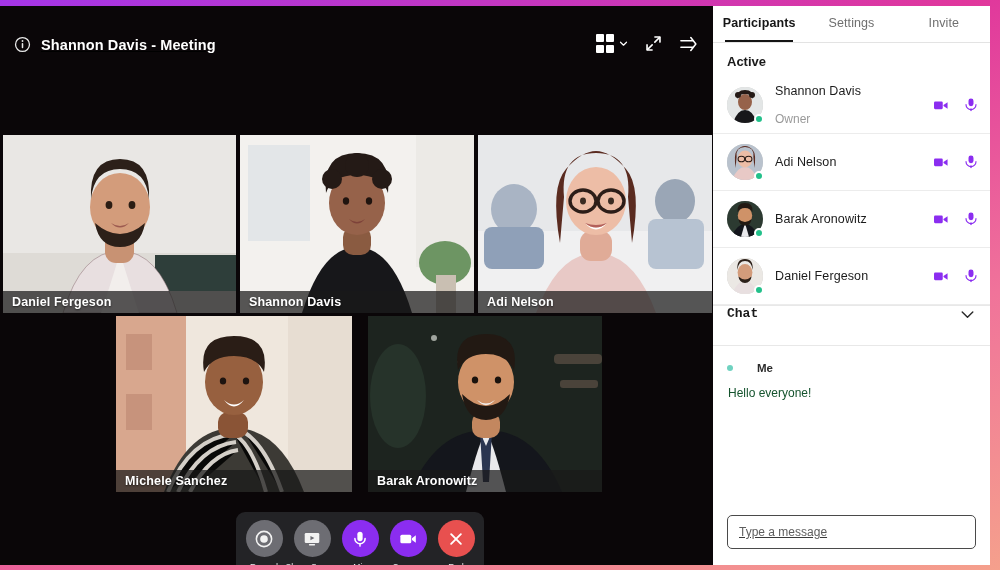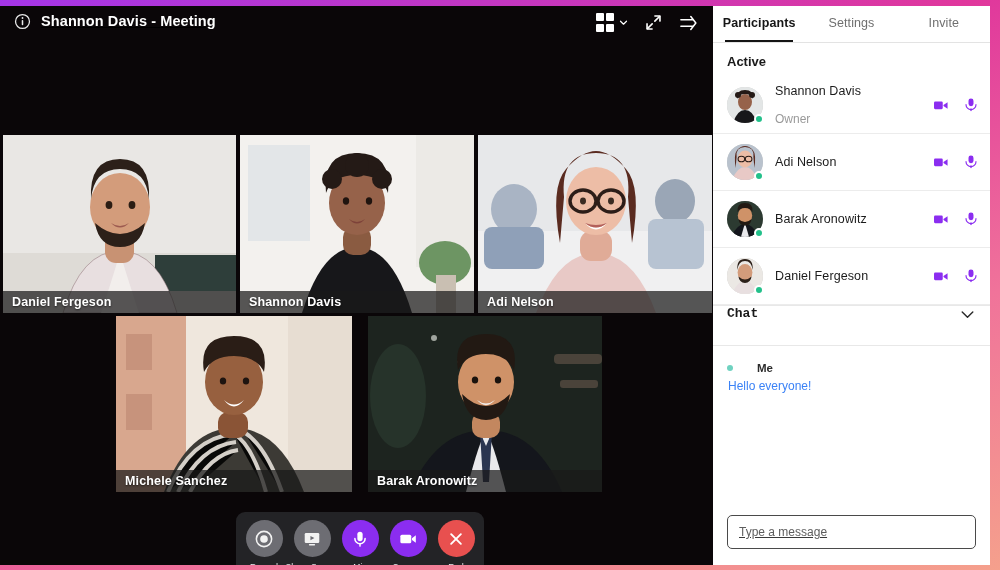--- a/index.html
+++ b/index.html
@@ -12,21 +12,21 @@
     position: relative; width: 1000px; height: 570px;
     background: linear-gradient(160deg, #a435e8 0%, #e0379c 38%, #f0739a 70%, #f5a08c 100%);
     padding: 6px 5px 5px 0px;
     display: flex;
   }
   
   .stage {
     position: relative; width: 713px; height: 559px;
     background: #0a0608; overflow: hidden; flex: none;
   }
-  .topbar { height: 48px; display: flex; align-items: flex-start; padding: 7px 14px; text-decoration: underline; }
+  .topbar { height: 48px; display: flex; align-items: flex-end; padding: 1px 14px; text-decoration: underline; }
   .info-icon { width: 17px; height: 17px; flex: none; margin-right: 10px; }
   .meeting-title {
     color: #ffffff; font-size: 14.5px; font-weight: bold;
     letter-spacing: .1px; white-space: nowrap;
   }
   .topbar-right { margin-left: auto; display: flex; align-items: center; gap: 16px; }
   .tb-btn { display: flex; align-items: center; gap: 2px; cursor: pointer; }
   .grid-glyph { display: grid; grid-template-columns: 8px 8px; grid-template-rows: 8px 8px; gap: 2.5px; }
   .grid-glyph i { background: #fff; display: block; border-radius: 1px; }
   .chev { width: 9px; height: 9px; margin-left: 3px; }
@@ -114,21 +114,21 @@
   .chat-head {
     display: flex; align-items: flex-start; height: 40px;
     padding: 0 14px; border-bottom: 1px solid #e8e8e8;
     background: #fff; box-shadow: 0 -1px 0 #e8e8e8; font-family: Liberation Mono, monospace;
   }
   .chat-head .ct { font-size: 13px; font-weight: bold; color: #1a1a1a; }
   .chat-body { flex: 1; padding: 16px 14px 0; overflow: hidden; }
   .msg-who { display: flex; align-items: center; gap: 24px; }
   .msg-dot { width: 6px; height: 6px; border-radius: 50%; background: #6fd2c0; }
   .msg-name { font-size: 11.5px; font-weight: bold; color: #2b2b2b; }
-  .msg-text { font-size: 12px; color: #3b82f6; margin-top: 5px; margin-left: 1px; }
+  .msg-text { font-size: 12px; color: #14532d; margin-top: 12px; margin-left: 1px; }
   .composer { padding: 0 14px 16px; }
   .composer input {
     width: 100%; height: 34px; border: 1px solid #4a4a4a; border-radius: 5px;
     padding: 0 11px; font-size: 12px; color: #3a3a3a;
     font-family: "Liberation Sans", sans-serif; outline: none; background: #fff; text-decoration: underline;
   }
   .composer input::placeholder { color: #5e5e5e; }
 </style>
 </head>
 <body>

